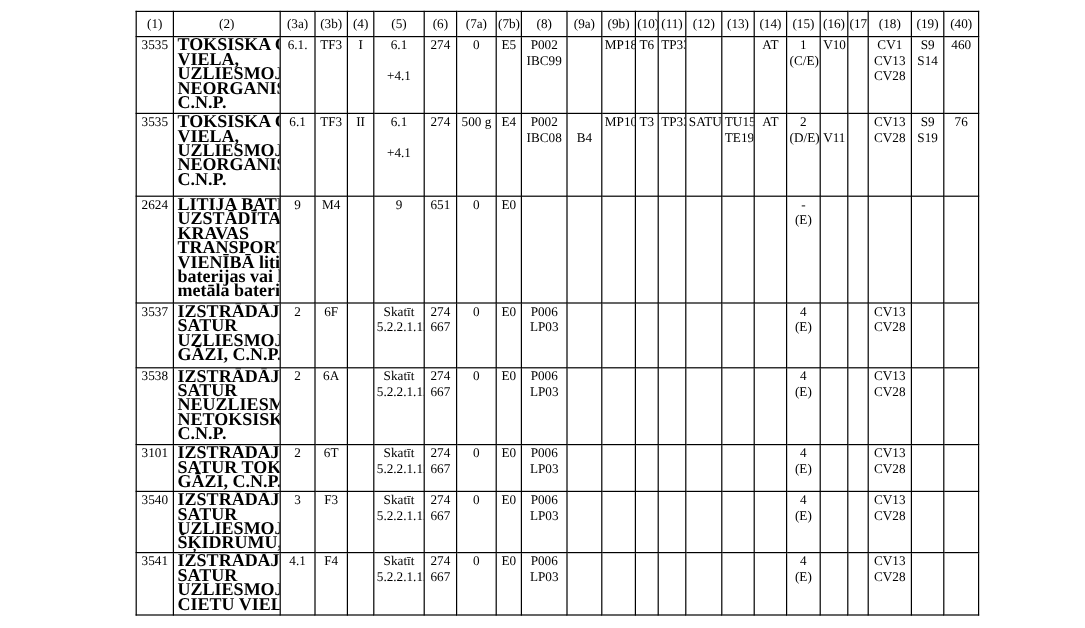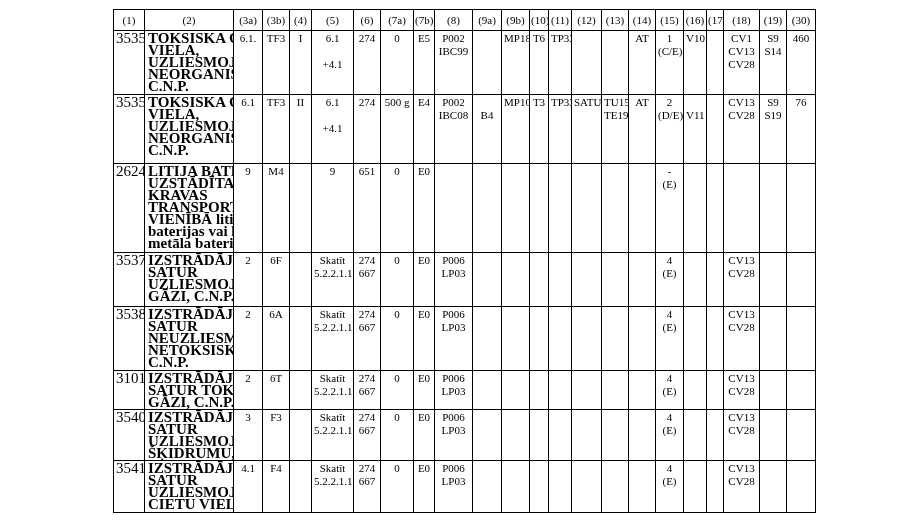--- a/index.html
+++ b/index.html
@@ -41,21 +41,21 @@
   }
   table.adr td.name-col {
     text-align: left;
     font-size: 15px;
     line-height: 12px;
     white-space: pre;
     padding-left: 3px;
     font-weight: bold;
   }
   table.adr td.un-col {
-    font-size: 15px;
+    font-size: 11px;
     text-align: center;
   }
 </style>
 </head>
 <body>
 
 <div id="page">
   <table class="adr">
     <colgroup>
         <col style="width: 31px;">
@@ -99,21 +99,21 @@
           <th>(10)</th>
           <th>(11)</th>
           <th>(12)</th>
           <th>(13)</th>
           <th>(14)</th>
           <th>(15)</th>
           <th>(16)</th>
           <th>(17)</th>
           <th>(18)</th>
           <th>(19)</th>
-          <th>(30)</th>
+          <th>(40)</th>
         </tr>
     </thead>
     <tbody>
         <tr style="height: 64px;">
           <td class="un-col">3535</td>
           <td class="name-col">TOKSISKA CIETA
 VIELA,
 UZLIESMOJOŠA,
 NEORGANISKA,
 C.N.P.</td>

